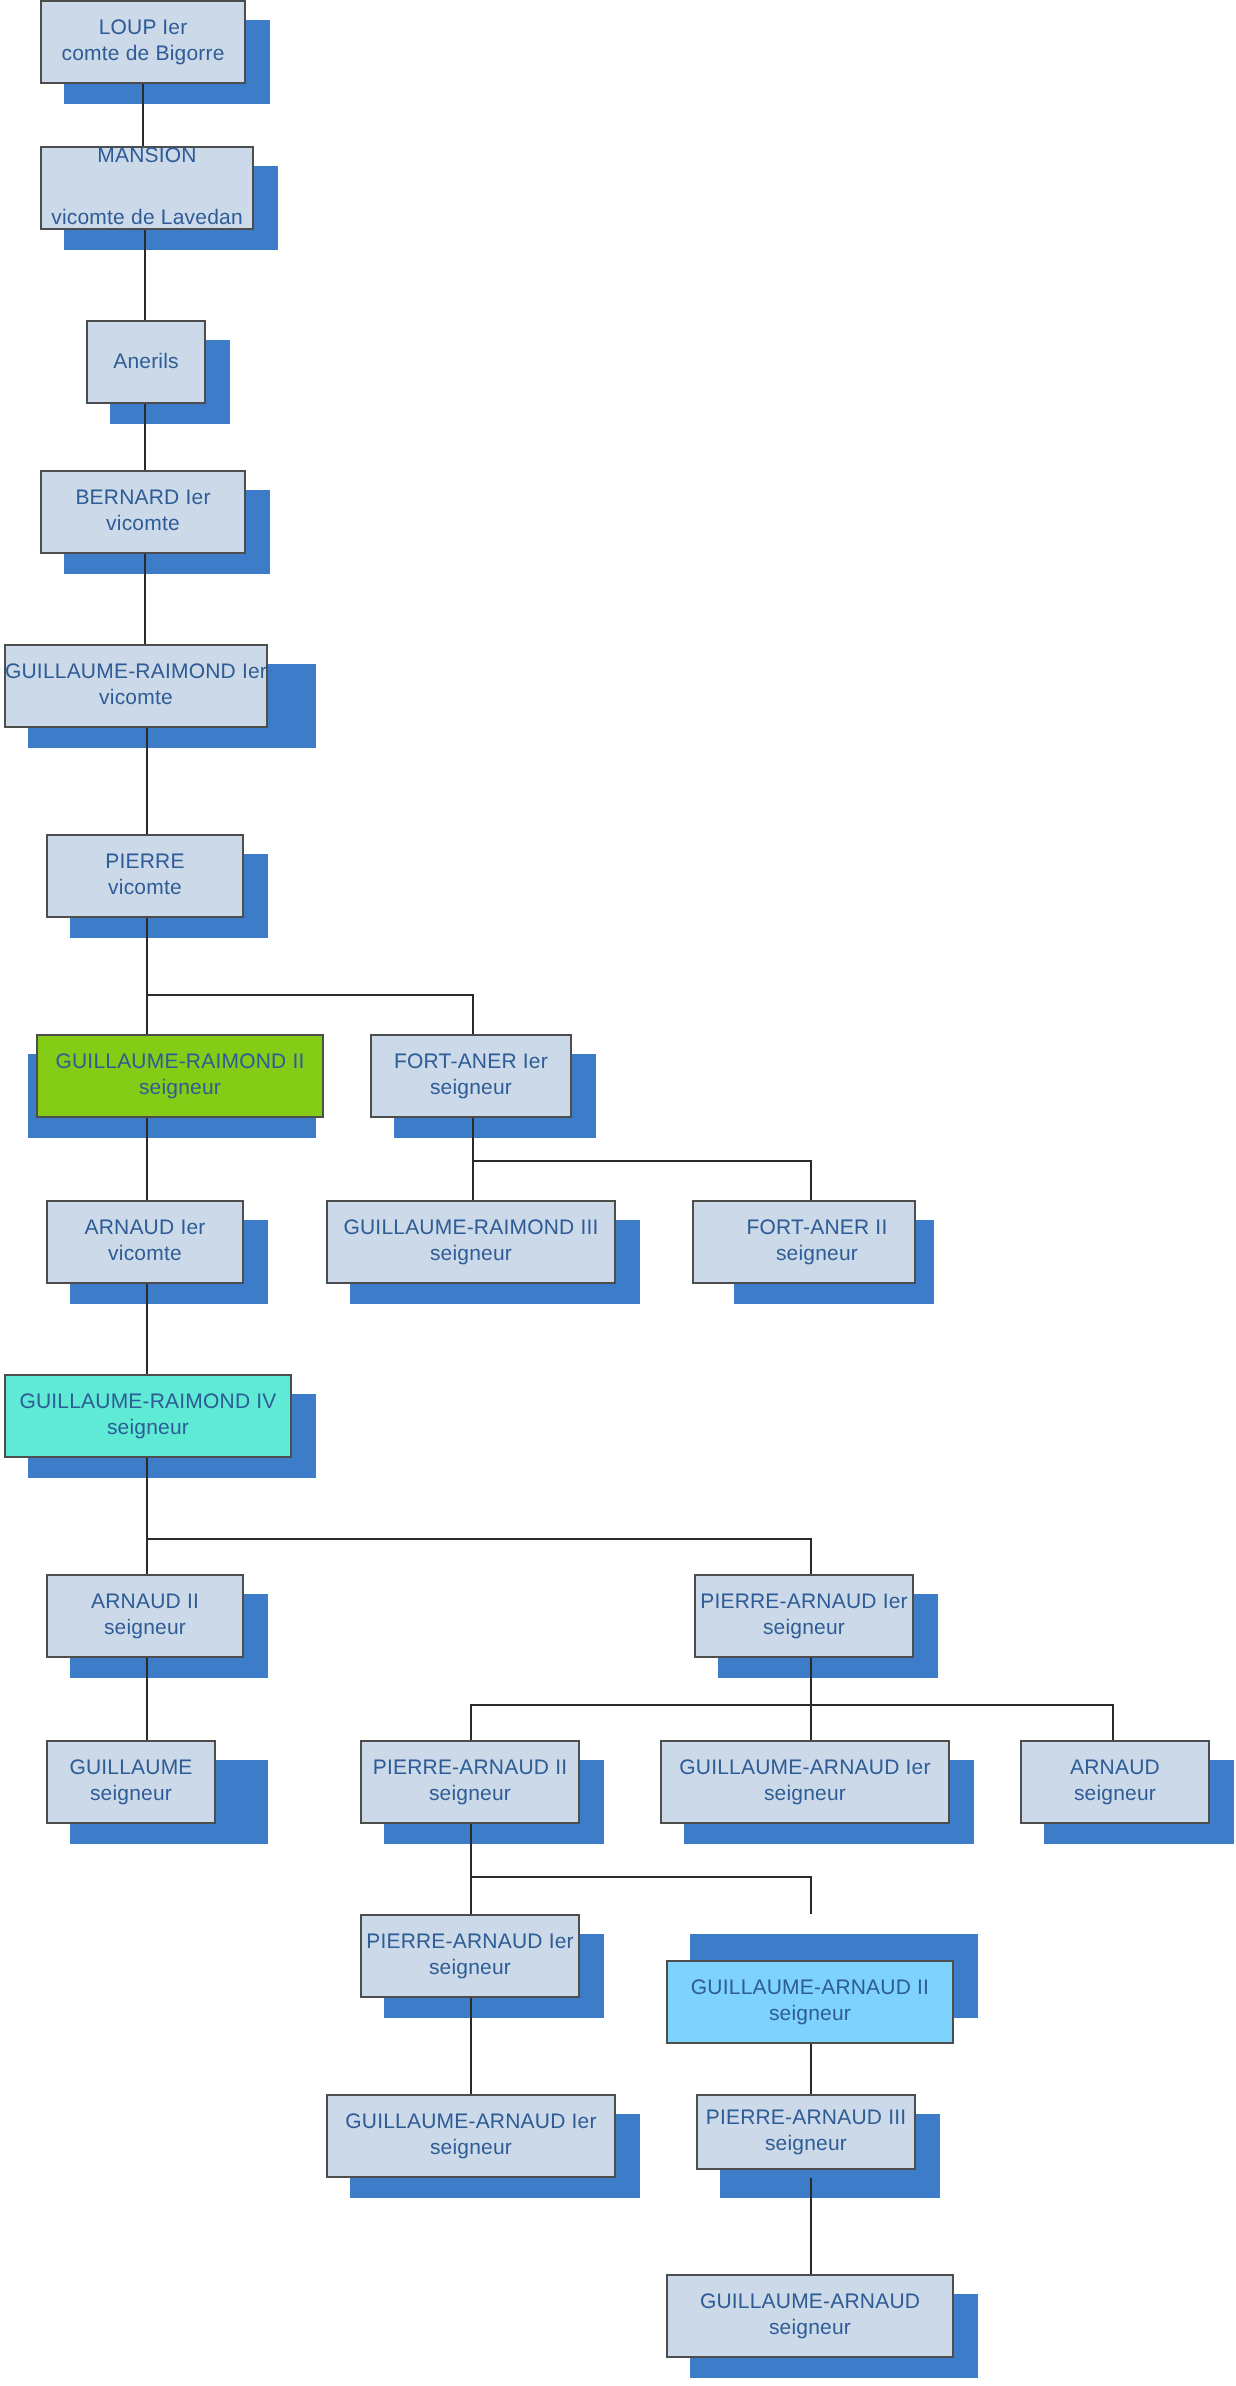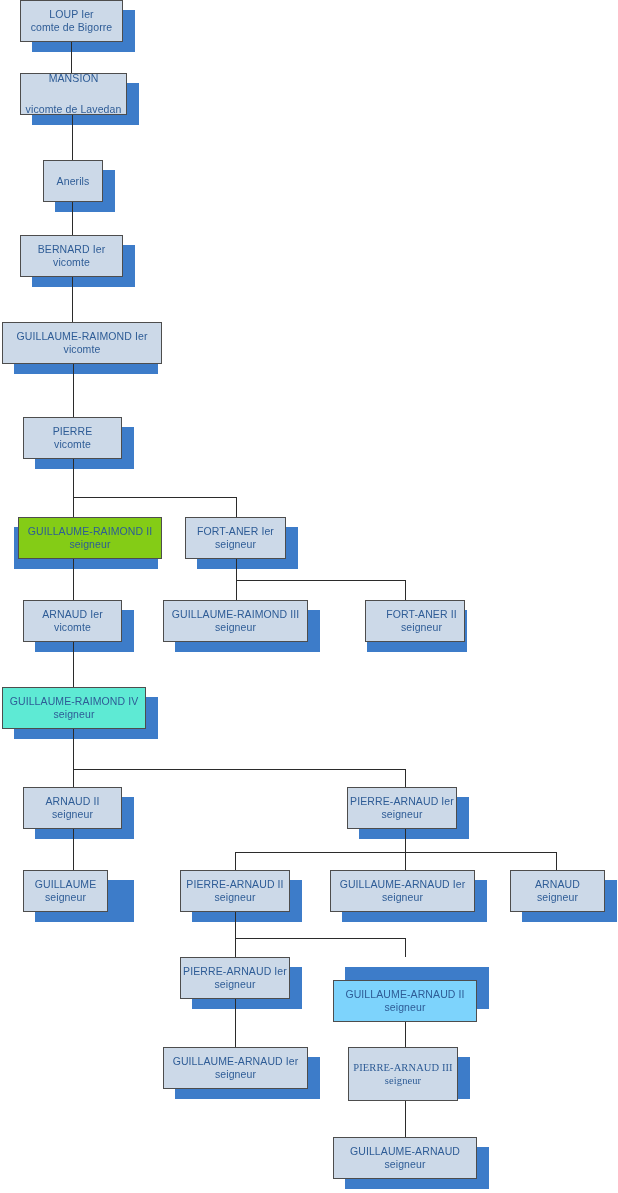--- a/index.html
+++ b/index.html
@@ -133,21 +133,21 @@
         <span class="nm">MANSION</span>
         <span class="ttl">vicomte de Lavedan</span>
       </div>
       <div class="node" style="left: 43px; top: 160px; width: 60px; height: 42px; background: rgb(204, 217, 232); border-color: rgb(77, 77, 77); color: rgb(46, 92, 150);">
         <span class="nm">Anerils</span>
       </div>
       <div class="node" style="left: 20px; top: 235px; width: 103px; height: 42px; background: rgb(204, 217, 232); border-color: rgb(77, 77, 77); color: rgb(46, 92, 150);">
         <span class="nm">BERNARD Ier</span>
         <span class="ttl">vicomte</span>
       </div>
-      <div class="node" style="left: 2px; top: 322px; width: 160px; height: 42px; background: rgb(204, 217, 232); border-color: rgb(77, 77, 77); color: rgb(46, 92, 150);">
+      <div class="node" style="left: 2px; top: 322px; width: 132px; height: 42px; background: rgb(204, 217, 232); border-color: rgb(77, 77, 77); color: rgb(46, 92, 150);">
         <span class="nm">GUILLAUME-RAIMOND Ier</span>
         <span class="ttl">vicomte</span>
       </div>
       <div class="node" style="left: 23px; top: 417px; width: 99px; height: 42px; background: rgb(204, 217, 232); border-color: rgb(77, 77, 77); color: rgb(46, 92, 150); text-align: center;">
         <span class="nm">PIERRE</span>
         <span class="ttl">vicomte</span>
       </div>
       <div class="node" style="left: 2px; top: 517px; width: 144px; height: 42px; background: #84cc16; border-color: rgb(77, 77, 77); color: rgb(46, 92, 150); margin-left: 16px;">
         <span class="nm">GUILLAUME-RAIMOND II</span>
         <span class="ttl">seigneur</span>
@@ -157,21 +157,21 @@
         <span class="ttl">seigneur</span>
       </div>
       <div class="node" style="left: 23px; top: 600px; width: 99px; height: 42px; background: rgb(204, 217, 232); border-color: rgb(77, 77, 77); color: rgb(46, 92, 150);">
         <span class="nm">ARNAUD Ier</span>
         <span class="ttl">vicomte</span>
       </div>
       <div class="node" style="left: 163px; top: 600px; width: 145px; height: 42px; background: rgb(204, 217, 232); border-color: rgb(77, 77, 77); color: rgb(46, 92, 150);">
         <span class="nm">GUILLAUME-RAIMOND III</span>
         <span class="ttl">seigneur</span>
       </div>
-      <div class="node" style="left: 365px; top: 600px; width: 100px; height: 42px; background: rgb(204, 217, 232); border-color: rgb(77, 77, 77); color: rgb(46, 92, 150); padding-left: 15px;">
+      <div class="node" style="left: 346px; top: 600px; width: 112px; height: 42px; background: rgb(204, 217, 232); border-color: rgb(77, 77, 77); color: rgb(46, 92, 150); padding-left: 15px;">
         <span class="nm">FORT-ANER II</span>
         <span class="ttl">seigneur</span>
       </div>
       <div class="node" style="left: 2px; top: 687px; width: 144px; height: 42px; background: #5eead4; border-color: rgb(77, 77, 77); color: rgb(46, 92, 150);">
         <span class="nm">GUILLAUME-RAIMOND IV</span>
         <span class="ttl">seigneur</span>
       </div>
       <div class="node" style="left: 23px; top: 787px; width: 99px; height: 42px; background: rgb(204, 217, 232); border-color: rgb(77, 77, 77); color: rgb(46, 92, 150);">
         <span class="nm">ARNAUD II</span>
         <span class="ttl">seigneur</span>
@@ -201,21 +201,21 @@
         <span class="ttl">seigneur</span>
       </div>
       <div class="node" style="left: 333px; top: 980px; width: 144px; height: 42px; background: #7dd3fc; border-color: rgb(77, 77, 77); color: rgb(46, 92, 150);">
         <span class="nm">GUILLAUME-ARNAUD II</span>
         <span class="ttl">seigneur</span>
       </div>
       <div class="node" style="left: 163px; top: 1047px; width: 145px; height: 42px; background: rgb(204, 217, 232); border-color: rgb(77, 77, 77); color: rgb(46, 92, 150);">
         <span class="nm">GUILLAUME-ARNAUD Ier</span>
         <span class="ttl">seigneur</span>
       </div>
-      <div class="node" style="left: 348px; top: 1047px; width: 110px; height: 54px; background: rgb(204, 217, 232); border-color: rgb(77, 77, 77); color: rgb(46, 92, 150); font-family: Liberation Serif, serif;">
+      <div class="node" style="left: 348px; top: 1047px; width: 110px; height: 38px; background: rgb(204, 217, 232); border-color: rgb(77, 77, 77); color: rgb(46, 92, 150);">
         <span class="nm">PIERRE-ARNAUD III</span>
         <span class="ttl">seigneur</span>
       </div>
       <div class="node" style="left: 333px; top: 1137px; width: 144px; height: 42px; background: rgb(204, 217, 232); border-color: rgb(77, 77, 77); color: rgb(46, 92, 150);">
         <span class="nm">GUILLAUME-ARNAUD</span>
         <span class="ttl">seigneur</span>
       </div>
     </div>
 </div>
 

